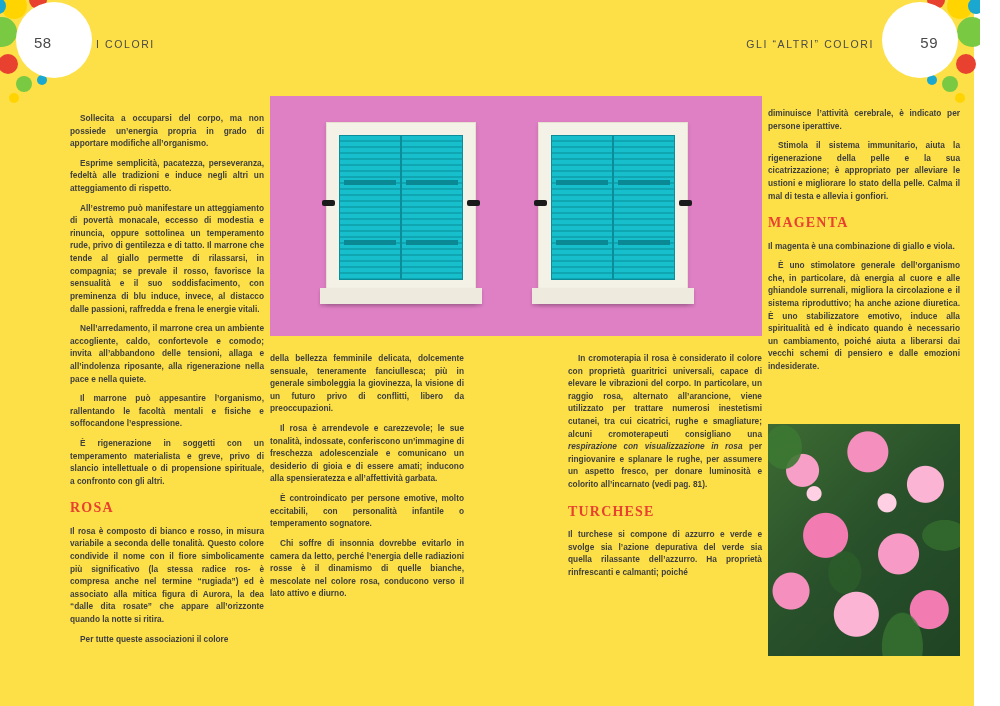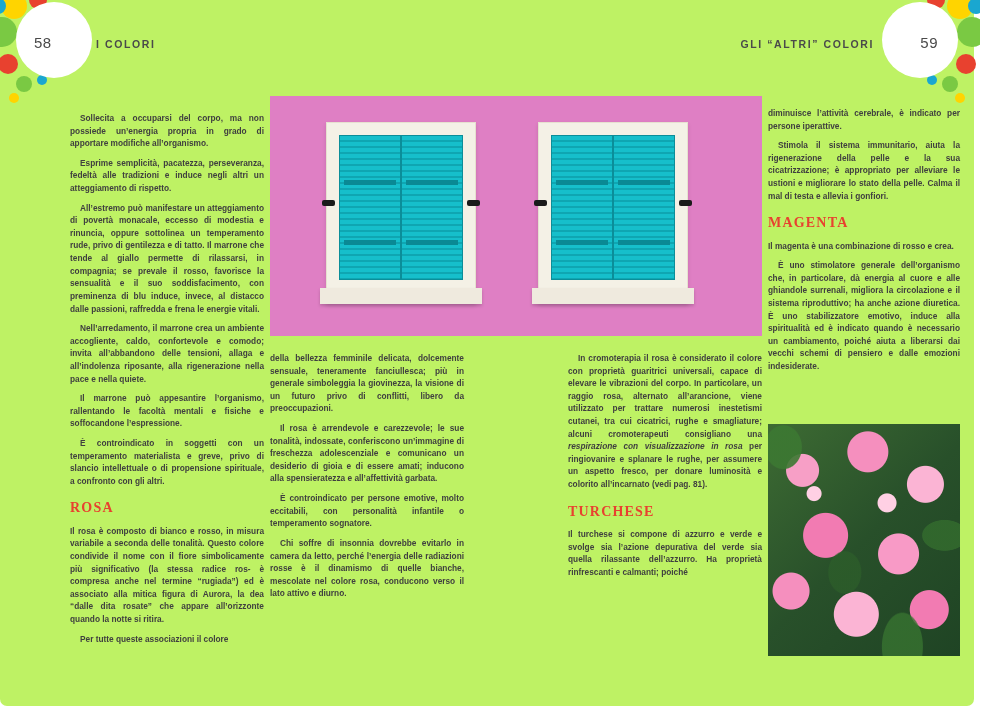--- a/index.html
+++ b/index.html
@@ -10,22 +10,21 @@
     width: 1000px;
     height: 706px;
     background: #ffffff;
     font-family: "Liberation Sans", sans-serif;
     overflow: hidden;
   }
   .page {
     position: relative;
     width: 974px;
     height: 706px;
-    background: #bef264;
-    border-radius: 7px;
+    background: #fde047;
   }
 
   
   .splash {
     position: absolute;
     pointer-events: none;
   }
   .splash-left { left: -6px; top: -8px; width: 150px; height: 120px; }
   .splash-right { right: -6px; top: -8px; width: 150px; height: 120px; }
 
@@ -46,21 +45,21 @@
     letter-spacing: 0.5px;
     z-index: 6;
   }
   .folio-left { left: 34px; }
   .folio-right { right: 36px; }
 
   .running-head {
     position: absolute;
     top: 38px;
     font-size: 10.5px;
-    font-weight: bold;
+    font-weight: normal;
     letter-spacing: 1.6px;
     color: #4a4a4a;
     z-index: 6;
   }
   .rh-left { left: 96px; }
   .rh-right { right: 100px; }
 
   
   .col {
     position: absolute;
@@ -281,21 +280,21 @@
     <div class="fl-bg"></div>
     <div class="fl-leaves"></div>
   </div>
 
   <div class="col c1">
     <p>Sollecita a occuparsi del corpo, ma non possiede un’energia propria in grado di apportare modifiche all’organismo.</p>
     <p>Esprime semplicità, pacatezza, perseveranza, fedeltà alle tradizioni e induce negli altri un atteggiamento di rispetto.</p>
     <p>All’estremo può manifestare un atteggiamento di povertà monacale, eccesso di modestia e rinuncia, oppure sottolinea un temperamento rude, privo di gentilezza e di tatto. Il marrone che tende al giallo permette di rilassarsi, in compagnia; se prevale il rosso, favorisce la sensualità e il suo soddisfacimento, con preminenza di blu induce, invece, al distacco dalle passioni, raffredda e frena le energie vitali.</p>
     <p>Nell’arredamento, il marrone crea un ambiente accogliente, caldo, confortevole e comodo; invita all’abbandono delle tensioni, allaga e all’indolenza riposante, alla rigenerazione nella pace e nella quiete.</p>
     <p>Il marrone può appesantire l’organismo, rallentando le facoltà mentali e fisiche e soffocandone l’espressione.</p>
-    <p>È controindicato in soggetti con un temperamento materialista e greve, privo di slancio intellettuale o di propensione spirituale, a confronto con gli altri.</p>
+    <p>È rigenerazione in soggetti con un temperamento materialista e greve, privo di slancio intellettuale o di propensione spirituale, a confronto con gli altri.</p>
     <h2 class="section">ROSA</h2>
     <p class="noindent">Il rosa è composto di bianco e rosso, in misura variabile a seconda delle tonalità. Questo colore condivide il nome con il fiore simbolicamente più significativo (la stessa radice ros- è compresa anche nel termine “rugiada”) ed è associato alla mitica figura di Aurora, la dea “dalle dita rosate” che appare all’orizzonte quando la notte si ritira.</p>
     <p>Per tutte queste associazioni il colore</p>
   </div>
 
   <div class="col c2">
     <p class="noindent">della bellezza femminile delicata, dolcemente sensuale, teneramente fanciullesca; più in generale simboleggia la giovinezza, la visione di un futuro privo di conflitti, libero da preoccupazioni.</p>
     <p>Il rosa è arrendevole e carezzevole; le sue tonalità, indossate, conferiscono un’immagine di freschezza adolescenziale e comunicano un desiderio di gioia e di essere amati; inducono alla spensieratezza e all’affettività garbata.</p>
     <p>È controindicato per persone emotive, molto eccitabili, con personalità infantile o temperamento sognatore.</p>
     <p>Chi soffre di insonnia dovrebbe evitarlo in camera da letto, perché l’energia delle radiazioni rosse è il dinamismo di quelle bianche, mescolate nel colore rosa, conducono verso il lato attivo e diurno.</p>
@@ -304,17 +303,17 @@
   <div class="col c3">
     <p>In cromoterapia il rosa è considerato il colore con proprietà guaritrici universali, capace di elevare le vibrazioni del corpo. In particolare, un raggio rosa, alternato all’arancione, viene utilizzato per trattare numerosi inestetismi cutanei, tra cui cicatrici, rughe e smagliature; alcuni cromoterapeuti consigliano una <em>respirazione con visualizzazione in rosa</em> per ringiovanire e splanare le rughe, per assumere un aspetto fresco, per donare luminosità e colorito all’incarnato (vedi pag. 81).</p>
     <h2 class="section">TURCHESE</h2>
     <p class="noindent">Il turchese si compone di azzurro e verde e svolge sia l’azione depurativa del verde sia quella rilassante dell’azzurro. Ha proprietà rinfrescanti e calmanti; poiché</p>
   </div>
 
   <div class="col c4">
     <p class="noindent">diminuisce l’attività cerebrale, è indicato per persone iperattive.</p>
     <p>Stimola il sistema immunitario, aiuta la rigenerazione della pelle e la sua cicatrizzazione; è appropriato per alleviare le ustioni e migliorare lo stato della pelle. Calma il mal di testa e allevia i gonfiori.</p>
     <h2 class="section">MAGENTA</h2>
-    <p class="noindent">Il magenta è una combinazione di rosso e crea.</p>
+    <p class="noindent">Il magenta è una combinazione di giallo e viola.</p>
     <p>È uno stimolatore generale dell’organismo che, in particolare, dà energia al cuore e alle ghiandole surrenali, migliora la circolazione e il sistema riproduttivo; ha anche azione diuretica. È uno stabilizzatore emotivo, induce alla spiritualità ed è indicato quando è necessario un cambiamento, poiché aiuta a liberarsi dai vecchi schemi di pensiero e dalle emozioni indesiderate.</p>
   </div>
 
 </div>
 
 </body></html>

